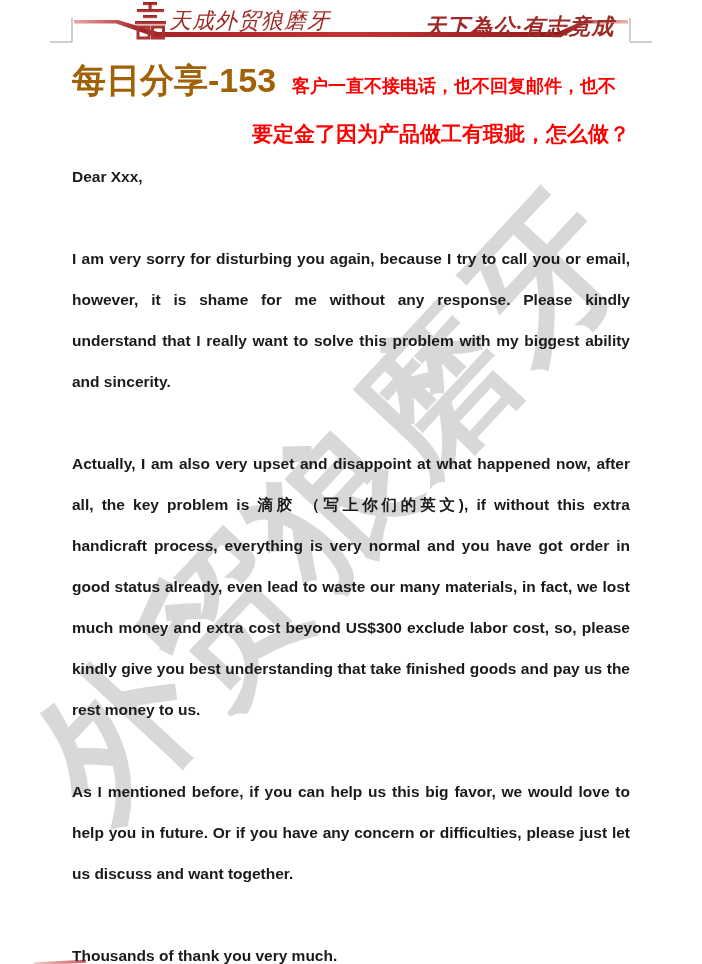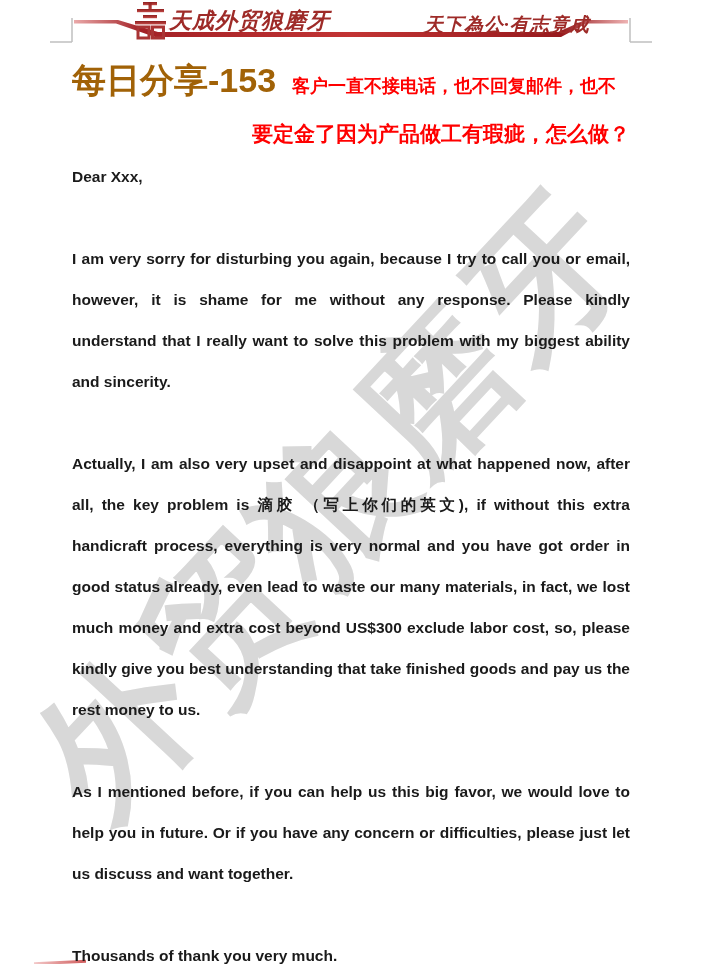--- a/index.html
+++ b/index.html
@@ -23,29 +23,29 @@
     color:#d8d8d8;
     z-index:1;
     user-select:none;
   }
 
   
   .header-svg{position:absolute;left:0;top:0;z-index:2;}
   .brand-text{
     position:absolute;left:169px;top:6px;
     font-family:"Liberation Serif", serif;
-    font-weight:bold;font-style:italic;
+    font-weight:normal;font-style:italic;
     font-size:22px;letter-spacing:1px;
     color:#9e2b28;z-index:3;white-space:nowrap;
   }
   .slogan-text{
     position:absolute;left:424px;top:12px;
     font-family:"Liberation Serif", serif;
     font-weight:bold;font-style:italic;
-    font-size:19px;letter-spacing:1px;
+    font-size:22px;letter-spacing:1px;
     color:#9e2b28;z-index:3;white-space:nowrap;
   }
 
   
   .content{
     position:absolute;left:72px;top:58px;width:558px;z-index:4;
   }
   .doc-title{
     margin:0;line-height:44px;white-space:nowrap;
   }

